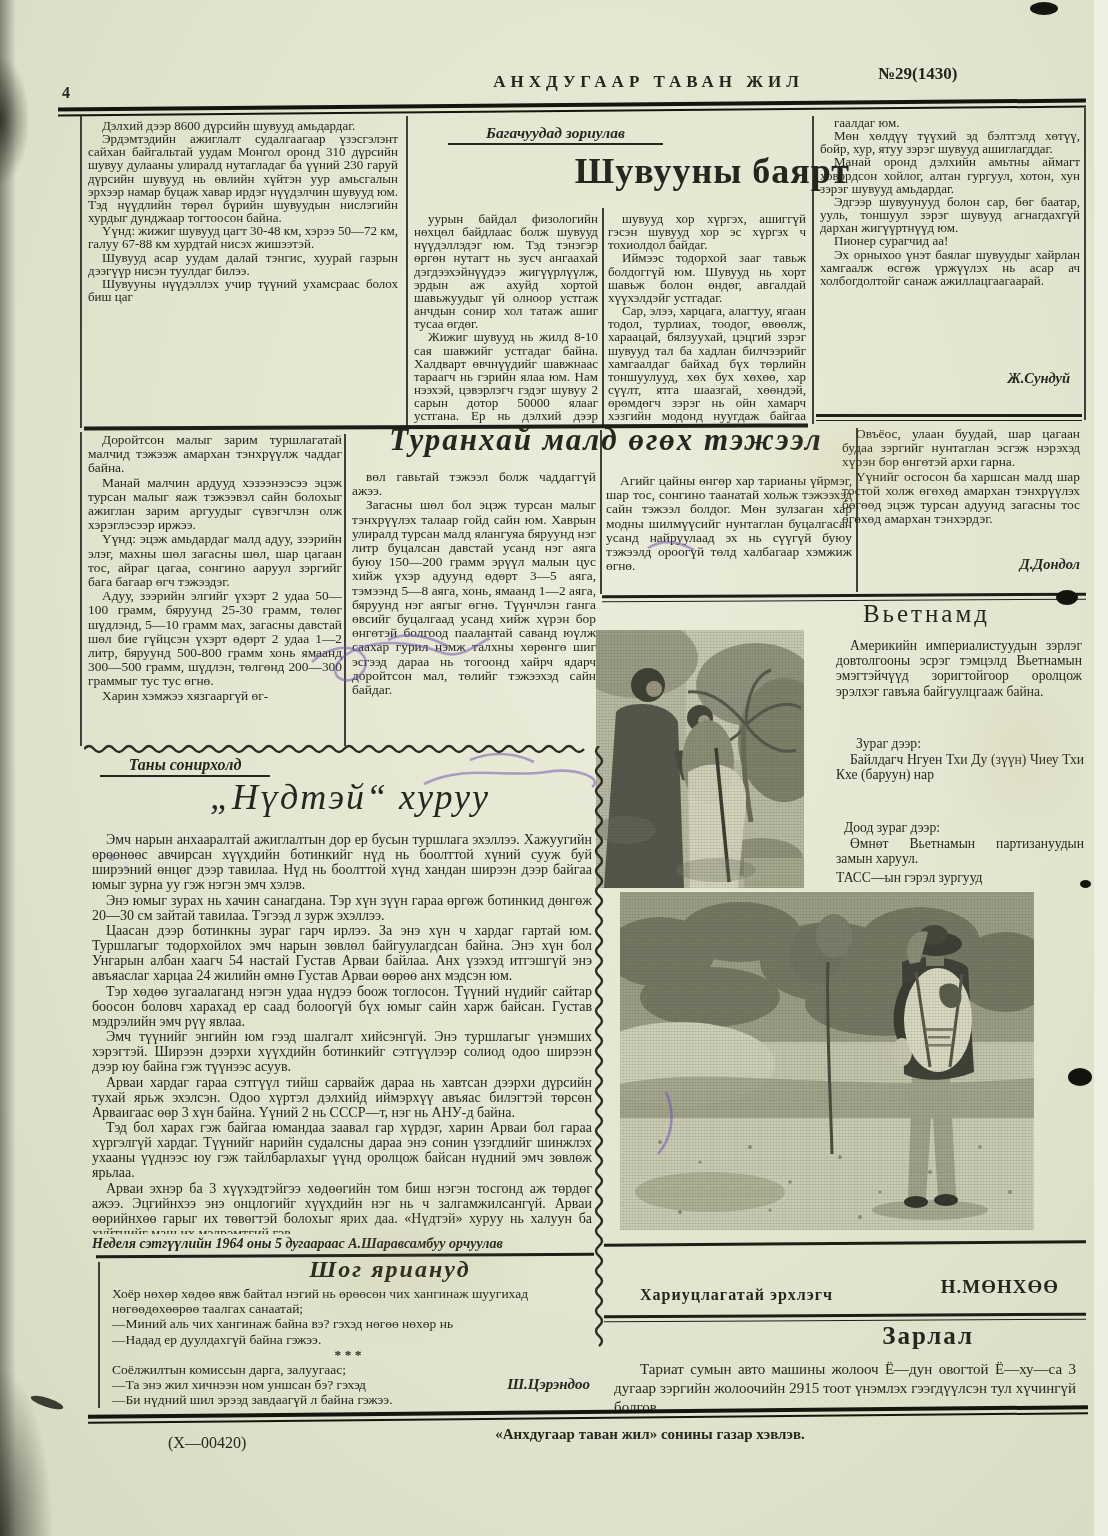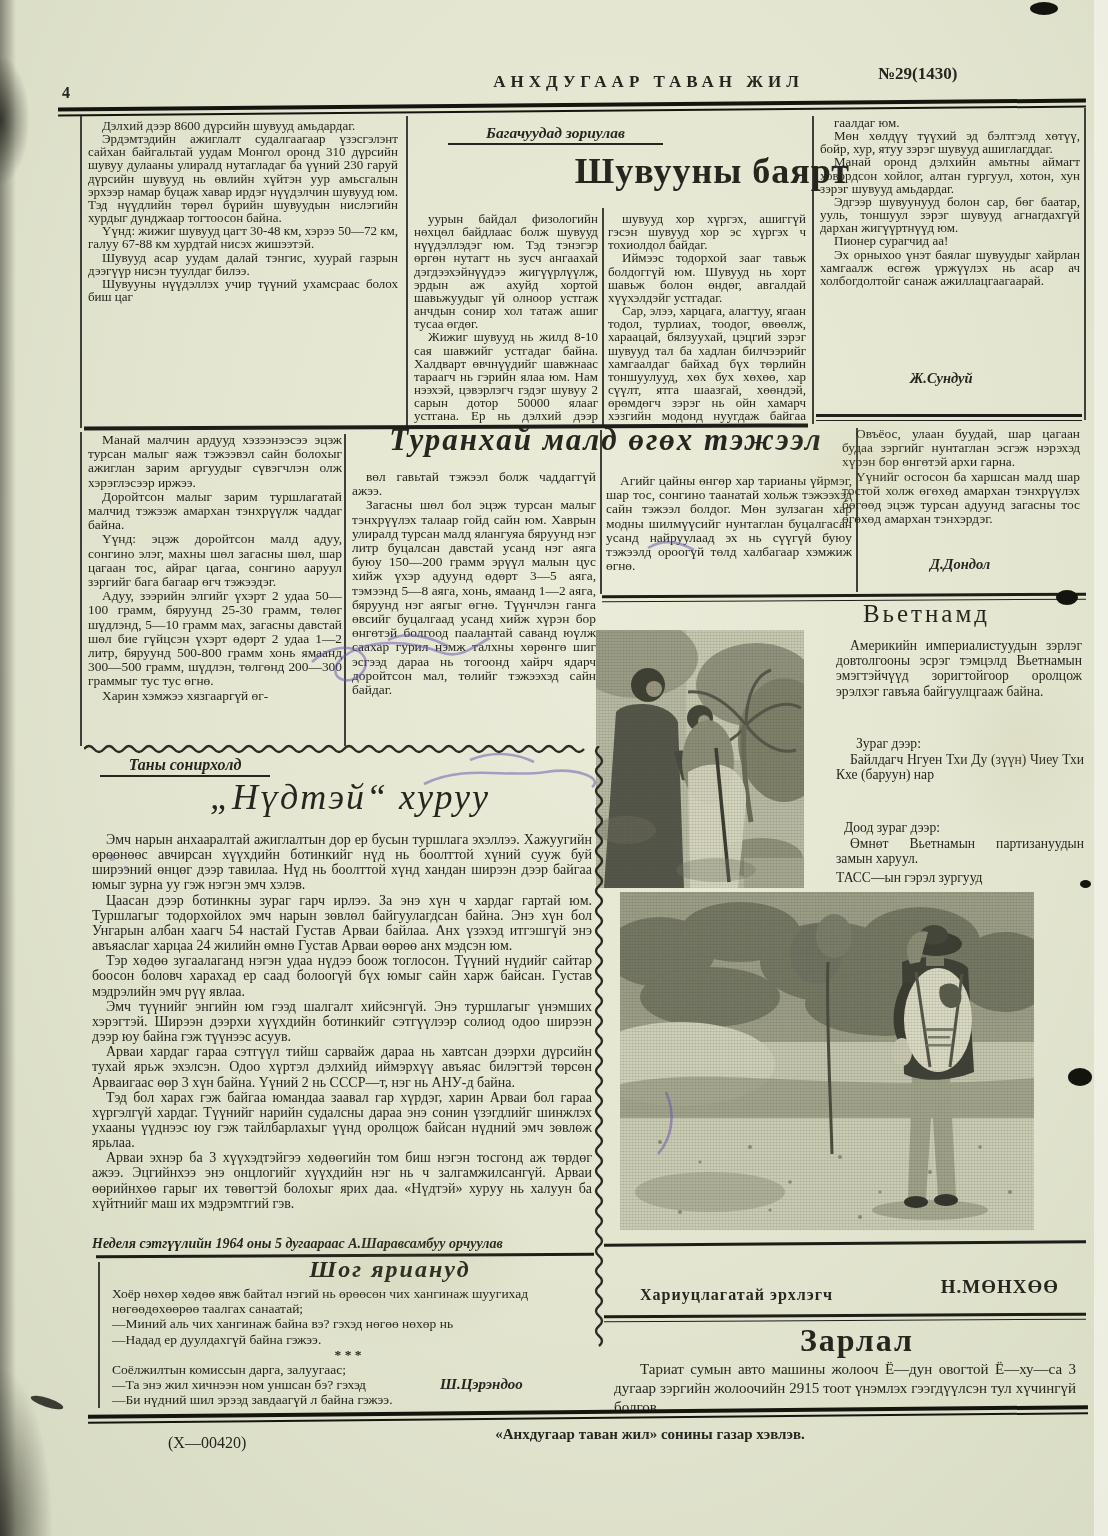--- a/index.html
+++ b/index.html
@@ -8,21 +8,21 @@
     font-family:"Liberation Serif", serif; color:#26261f;}
   .abs{position:absolute;}
   .bodytext{font-size:13px;line-height:13.15px;text-align:justify;overflow:hidden;}
   .bodytext .para{margin:0;text-indent:14px;}
   .bodytext.md{font-size:13.4px;line-height:14.2px;}
   .bodytext.lg{font-size:13.6px;line-height:15.2px;}
   .rule-thick{border-top:4px solid #1e1e18;}
   .rule-double{border-top:3px solid #1e1e18;border-bottom:1.4px solid #1e1e18;height:3px;}
   .rule-mast{border-top:4.5px solid #15150f;border-bottom:2px solid #15150f;height:3px;}
   .vrule{width:1.5px;background:#40403a;}
-  .sig{font-style:italic;font-weight:bold;text-align:left;font-size:14.5px;}
+  .sig{font-style:italic;font-weight:bold;text-align:right;font-size:14.5px;}
   .kicker{font-style:italic;font-weight:bold;font-size:15.5px;text-align:center;
     border-bottom:2.2px solid #26261f;padding-bottom:1px;}
   .headline{font-weight:bold;text-align:right;letter-spacing:1px;}
   .script-title{font-style:italic;font-weight:bold;text-align:center;letter-spacing:2px;}
   .photo{overflow:hidden;}
   .photo svg{display:block;}
   .halftone{position:absolute;inset:0;pointer-events:none;
     background:repeating-linear-gradient(0deg, rgba(55,55,45,.10) 0 1px, transparent 1px 3px),
                repeating-linear-gradient(90deg, rgba(55,55,45,.07) 0 1px, transparent 1px 3px);}
   .blob{background:#14140f;border-radius:50%;}
@@ -76,23 +76,23 @@
   <div class="abs rule-double" style="left:816px;top:414px;width:266px;"></div>
   <div class="abs rule-thick" style="left:84px;top:425px;width:724px;transform:rotate(-0.25deg);"></div>
 
   <div class="abs script-title" style="left:356px;top:422px;width:500px;font-size:31px;">Туранхай малд өгөх тэжээл</div>
   <div class="abs vrule" style="left:80px;top:432px;height:314px;"></div>
   <div class="abs vrule" style="left:344px;top:434px;height:312px;"></div>
   <div class="abs vrule" style="left:600px;top:430px;height:164px;"></div>
   <div class="abs vrule" style="left:856px;top:428px;height:164px;"></div>
 
   <div class="abs bodytext md" style="left:88px;top:433px;width:254px;height:312px;">
+      <p class="para">Доройтсон малыг зарим туршлагатай малчид тэжээж амархан тэнхрүүлж чаддаг байна.</p>
       <p class="para">Манай малчин ардууд хэзээнээсээ эцэж турсан малыг яаж тэжээвэл сайн болохыг ажиглан зарим аргуудыг сүвэгчлэн олж хэрэглэсээр иржээ.</p>
-      <p class="para">Доройтсон малыг зарим туршлагатай малчид тэжээж амархан тэнхрүүлж чаддаг байна.</p>
-      <p class="para">Үүнд: эцэж доройтсон малд адуу, сонгино элэг, махны шөл загасны шөл, шар цагаан тос, айраг цагаа, сонгино ааруул зэргийг бага багаар өгч тэжээдэг.</p>
+      <p class="para">Үүнд: эцэж амьдардаг малд адуу, зээрийн элэг, махны шөл загасны шөл, шар цагаан тос, айраг цагаа, сонгино ааруул зэргийг бага багаар өгч тэжээдэг.</p>
       <p class="para">Адуу, зээрийн элгийг үхэрт 2 удаа 50—100 грамм, бяруунд 25-30 грамм, төлөг шүдлэнд, 5—10 грамм мах, загасны давстай шөл бие гүйцсэн үхэрт өдөрт 2 удаа 1—2 литр, бяруунд 500-800 грамм хонь ямаанд 300—500 грамм, шүдлэн, төлгөнд 200—300 граммыг тус тус өгнө.</p>
       <p class="para">Харин хэмжээ хязгааргүй өг-</p>
     </div>
   <div class="abs bodytext md" style="left:352px;top:470px;width:244px;height:276px;">
       <p class="para">вөл гавьтай тэжээл болж чаддаггүй ажээ.</p>
       <p class="para">Загасны шөл бол эцэж турсан малыг тэнхрүүлэх талаар гойд сайн юм. Хаврын улиралд турсан малд ялангуяа бяруунд нэг литр буцалсан давстай усанд нэг аяга буюу 150—200 грамм эрүүл малын цус хийж үхэр адуунд өдөрт 3—5 аяга, тэмээнд 5—8 аяга, хонь, ямаанд 1—2 аяга, бяруунд нэг аягыг өгнө. Түүнчлэн ганга өвсийг буцалгаад усанд хийж хүрэн бор өнгөтэй болгоод паалантай саванд юүлж саахар гурил нэмж талхны хөрөнгө шиг эсгээд дараа нь тогоонд хайрч ядарч доройтсон мал, төлийг тэжээхэд сайн байдаг.</p>
     </div>
   <div class="abs bodytext md" style="left:606px;top:474px;width:246px;height:120px;">
       <p class="para">Агийг цайны өнгөр хар тарианы үйрмэг, шар тос, сонгино таанатай хольж тэжээхэд сайн тэжээл болдог. Мөн зулзаган хар модны шилмүүсийг нунтаглан буцалгасан усанд найруулаад эх нь сүүгүй буюу тэжээлд ороогүй төлд халбагаар хэмжиж өгнө.</p>
     </div>
@@ -206,36 +206,37 @@
         <path d="M290,72 C280,50 296,36 308,40 L300,70 Z" fill="#8b8d76"></path>
       </g>
     </svg>
     <div class="halftone"></div>
   </div>
 
   <div class="abs rule-thick" style="left:604px;top:1242px;width:482px;transform:rotate(-0.4deg);border-top-width:3px;"></div>
   <div class="abs" style="left:640px;top:1286px;font-size:16px;font-weight:bold;letter-spacing:1px;">Хариуцлагатай  эрхлэгч</div>
   <div class="abs" style="left:920px;top:1276px;width:160px;text-align:center;font-weight:bold;font-size:19px;letter-spacing:1px;">Н.МӨНХӨӨ</div>
   <div class="abs rule-double" style="left:604px;top:1314px;width:482px;transform:rotate(-0.3deg);"></div>
-  <div class="abs headline" style="left:704px;top:1322px;width:210px;font-size:32px;letter-spacing:2px;">Зарлал</div>
+  <div class="abs headline" style="left:764px;top:1322px;width:210px;font-size:25px;letter-spacing:2px;">Зарлал</div>
   <div class="abs bodytext" style="left:614px;top:1360px;width:462px;height:64px;font-size:15px;line-height:19px;">
       <p class="para" style="text-indent:26px;">Тариат сумын авто машины жолооч Ё—дун овогтой Ё—ху—са 3 дугаар зэргийн жолоочийн 2915 тоот үнэмлэх гээгдүүлсэн тул хүчингүй болгов.</p>
     </div>
 
   <svg class="abs" style="left:84px;top:742px;" width="514" height="12" viewBox="0 0 514 12">
     <path d="M0,7 q5,-6 10,0 t10,0 t10,0 t10,0 t10,0 t10,0 t10,0 t10,0 t10,0 t10,0 t10,0 t10,0 t10,0 t10,0 t10,0 t10,0 t10,0 t10,0 t10,0 t10,0 t10,0 t10,0 t10,0 t10,0 t10,0 t10,0 t10,0 t10,0 t10,0 t10,0 t10,0 t10,0 t10,0 t10,0 t10,0 t10,0 t10,0 t10,0 t10,0 t10,0 t10,0 t10,0 t10,0 t10,0 t10,0 t10,0 t10,0 t10,0 t10,0 t10,0" stroke="#2c2c24" stroke-width="2.4" fill="none"></path>
   </svg>
   <svg class="abs" style="left:592px;top:746px;" width="14" height="604" viewBox="0 0 14 604">
     <path d="M7,0 q-6,5 0,10 t0,10 t0,10 t0,10 t0,10 t0,10 t0,10 t0,10 t0,10 t0,10 t0,10 t0,10 t0,10 t0,10 t0,10 t0,10 t0,10 t0,10 t0,10 t0,10 t0,10 t0,10 t0,10 t0,10 t0,10 t0,10 t0,10 t0,10 t0,10 t0,10 t0,10 t0,10 t0,10 t0,10 t0,10 t0,10 t0,10 t0,10 t0,10 t0,10 t0,10 t0,10 t0,10 t0,10 t0,10 t0,10 t0,10 t0,10 t0,10 t0,10 t0,10 t0,10 t0,10 t0,10 t0,10 t0,10 t0,10 t0,10 t0,10 t0,10" stroke="#2c2c24" stroke-width="2.4" fill="none"></path>
   </svg>
 
   <div class="abs kicker" style="left:100px;top:756px;width:170px;font-size:16px;">Таны сонирхолд</div>
   <div class="abs script-title" style="left:160px;top:776px;width:380px;font-size:36px;font-weight:normal;">„Нүдтэй“  хуруу</div>
   <div class="abs bodytext" style="left:92px;top:832px;width:500px;height:402px;font-size:14px;line-height:15.15px;">
       <p class="para">Эмч нарын анхааралтай ажиглалтын дор ер бусын туршлага эхэллээ. Хажуугийн өрөөнөөс авчирсан хүүхдийн ботинкийг нүд нь боолттой хүний сууж буй ширээний өнцөг дээр тавилаа. Нүд нь боолттой хүнд хандан ширээн дээр байгаа юмыг зурна уу гэж нэгэн эмч хэлэв.</p>
+      <p class="para">Энэ юмыг зурах нь хачин санагдана. Тэр хүн зүүн гараа өргөж ботинкид дөнгөж 20—30 см зайтай тавилаа. Тэгээд л зурж эхэллээ.</p>
       <p class="para">Цаасан дээр ботинкны зураг гарч ирлээ. За энэ хүн ч хардаг гартай юм. Туршлагыг тодорхойлох эмч нарын зөвлөл байгуулагдсан байна. Энэ хүн бол Унгарын албан хаагч 54 настай Густав Арваи байлаа. Анх үзэхэд итгэшгүй энэ авъяаслаг харцаа 24 жилийн өмнө Густав Арваи өөрөө анх мэдсэн юм.</p>
       <p class="para">Тэр хөдөө зугаалаганд нэгэн удаа нүдээ боож тоглосон. Түүний нүдийг сайтар боосон боловч харахад ер саад болоогүй бүх юмыг сайн харж байсан. Густав мэдрэлийн эмч рүү явлаа.</p>
       <p class="para">Эмч түүнийг энгийн юм гээд шалгалт хийсэнгүй. Энэ туршлагыг үнэмших хэрэгтэй. Ширээн дээрхи хүүхдийн ботинкийг сэтгүүлээр солиод одоо ширээн дээр юу байна гэж түүнээс асуув.</p>
       <p class="para">Арваи хардаг гараа сэтгүүл тийш сарвайж дараа нь хавтсан дээрхи дүрсийн тухай ярьж эхэлсэн. Одоо хүртэл дэлхийд иймэрхүү авъяас билэгтэй төрсөн Арваигаас өөр 3 хүн байна. Үүний 2 нь СССР—т, нэг нь АНУ-д байна.</p>
       <p class="para">Тэд бол харах гэж байгаа юмандаа заавал гар хүрдэг, харин Арваи бол гараа хүргэлгүй хардаг. Түүнийг нарийн судалсны дараа энэ сонин үзэгдлийг шинжлэх ухааны үүднээс юу гэж тайлбарлахыг үүнд оролцож байсан нүдний эмч зөвлөж ярьлаа.</p>
       <p class="para">Арваи эхнэр ба 3 хүүхэдтэйгээ хөдөөгийн том биш нэгэн тосгонд аж төрдөг ажээ. Эцгийнхээ энэ онцлогийг хүүхдийн нэг нь ч залгамжилсангүй. Арваи өөрийнхөө гарыг их төвөгтэй болохыг ярих даа. «Нүдтэй» хуруу нь халуун ба хүйтнийг маш их мэдрэмтгий гэв.</p>
     </div>
   <div class="abs" style="left:92px;top:1236px;width:500px;font-style:italic;font-weight:bold;font-size:14px;">Неделя сэтгүүлийн  1964 оны 5 дугаараас А.Шаравсамбуу орчуулав</div>
   <div class="abs rule-thick" style="left:96px;top:1254px;width:498px;transform:rotate(-0.3deg);border-top-width:3px;"></div>
 

